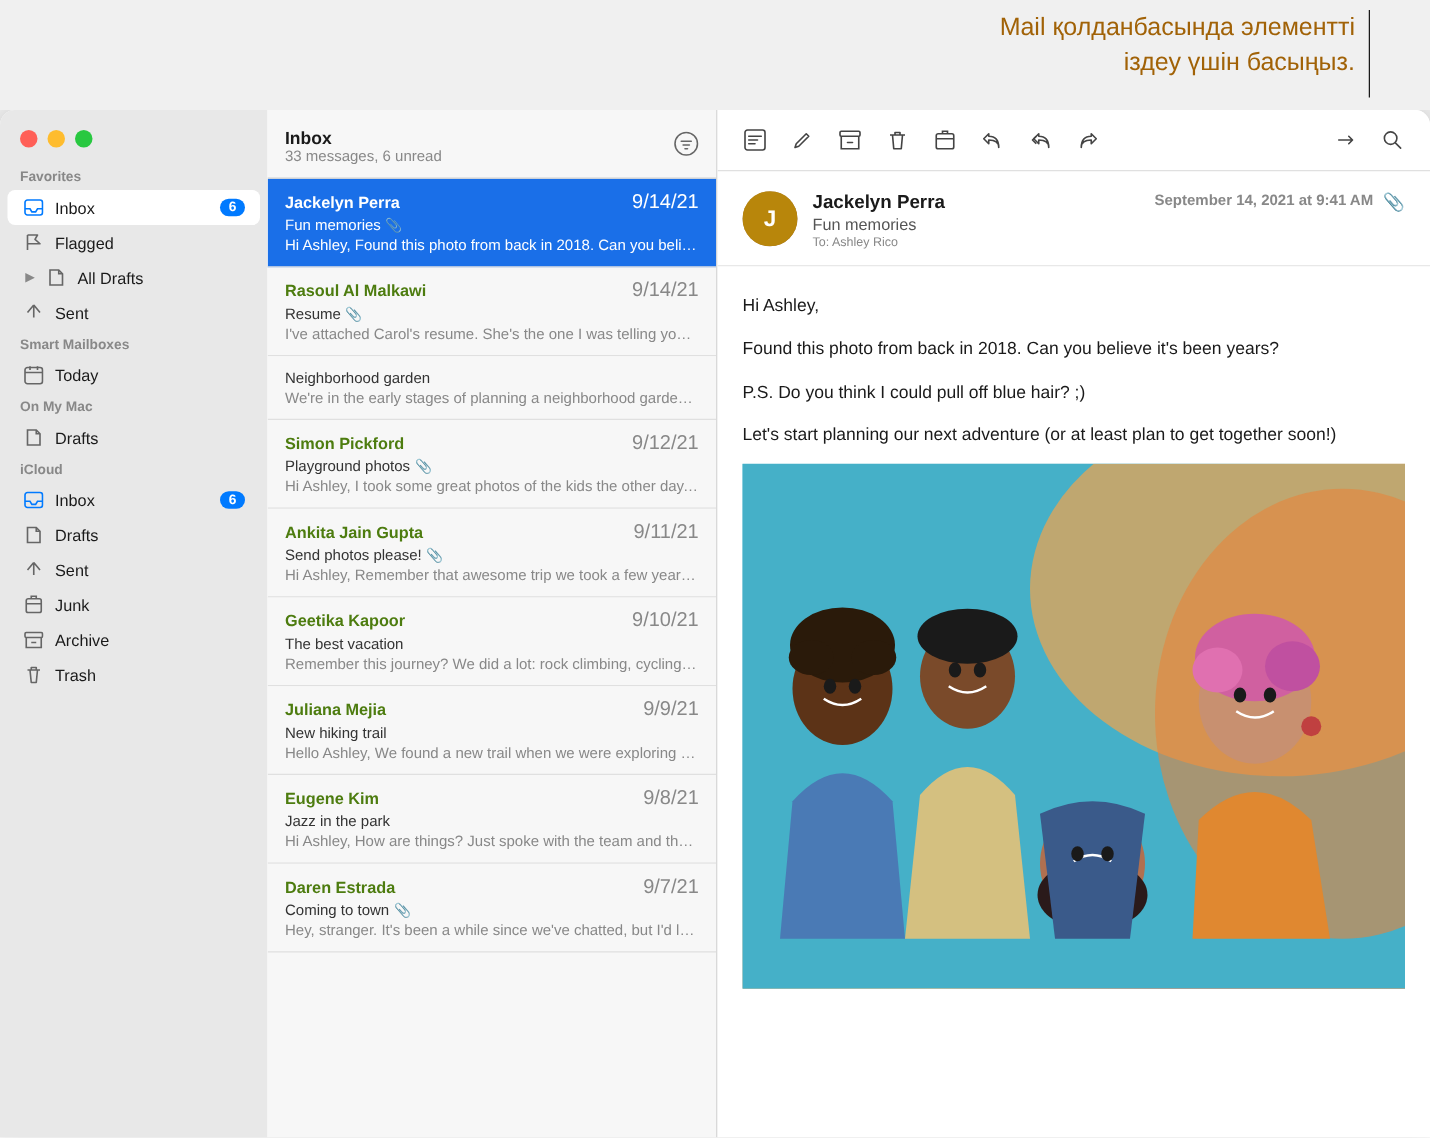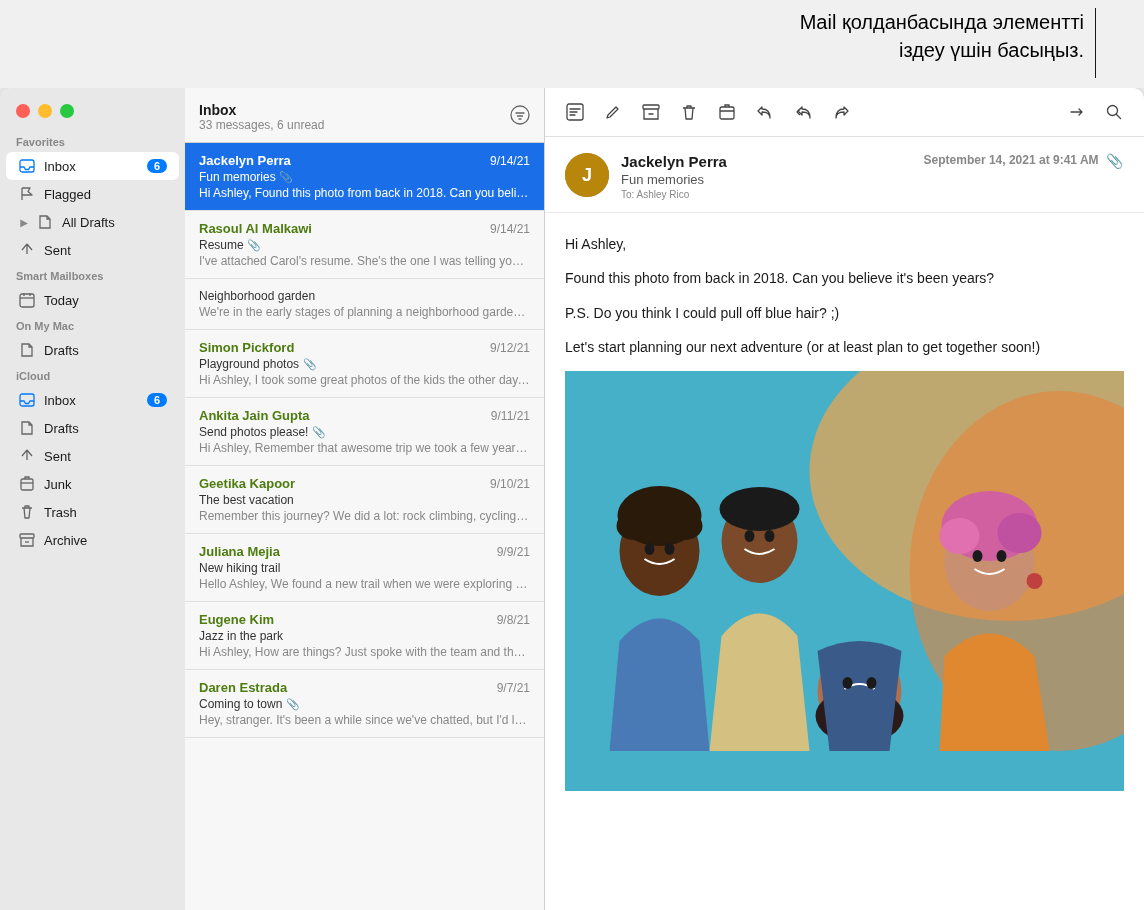--- a/index.html
+++ b/index.html
@@ -18,21 +18,21 @@
       height: 88px;
       background: #f0f0f0;
       display: flex;
       align-items: flex-start;
       justify-content: flex-end;
       padding: 8px 60px 0 0;
       position: relative;
     }
     .annotation-text {
       font-size: 20px;
-      color: #000000;
+      color: #a16207;
       text-align: right;
       line-height: 1.4;
     }
     .annotation-line {
       position: absolute;
       right: 48px;
       top: 8px;
       width: 1px;
       height: 70px;
       background: #1a1a1a;
@@ -44,21 +44,21 @@
       display: flex;
       flex-direction: row;
       background: #fff;
       border-radius: 12px 12px 0 0;
       overflow: hidden;
       box-shadow: 0 2px 20px rgba(0,0,0,0.2);
     }
 
     
     .sidebar {
-      width: 185px;
+      width: 214px;
       background: #e8e8e8;
       display: flex;
       flex-direction: column;
       padding: 0;
       overflow-y: auto;
       flex-shrink: 0;
     }
 
     .window-controls {
       display: flex;
@@ -194,21 +194,21 @@
       justify-content: space-between;
       align-items: baseline;
       margin-bottom: 2px;
     }
     .message-sender {
       font-size: 13px;
       font-weight: 600;
       color: #4d7c0f;
     }
     .message-date {
-      font-size: 12px;
+      font-size: 16px;
       color: #888;
       flex-shrink: 0;
     }
     .message-subject {
       font-size: 12px;
       font-weight: 500;
       color: #333;
       margin-bottom: 2px;
       display: flex;
       align-items: center;
@@ -462,35 +462,35 @@
           <path d="M2 7h12" stroke="#666" stroke-width="1.3"></path>
           <path d="M6 3V1h4v2" stroke="#666" stroke-width="1.3" fill="none"></path>
         </svg>
       </span>
       <span class="item-label">Junk</span>
     </div>
 
     <div class="sidebar-item">
       <span class="item-icon">
         <svg width="16" height="16" viewBox="0 0 16 16" fill="none">
-          <path d="M3 4h10M6 4V2h4v2M5 4l1 10h4l1-10" stroke="#666" stroke-width="1.3" fill="none" stroke-linejoin="round"></path>
-        </svg>
-      </span>
-      <span class="item-label">Trash</span>
-    </div>
-
-    <div class="sidebar-item">
-      <span class="item-icon">
-        <svg width="16" height="16" viewBox="0 0 16 16" fill="none">
           <rect x="1" y="2" width="14" height="4" rx="1" stroke="#666" stroke-width="1.3" fill="none"></rect>
           <path d="M2 6v8h12V6" stroke="#666" stroke-width="1.3" fill="none"></path>
           <path d="M6 10h4" stroke="#666" stroke-width="1.3"></path>
         </svg>
       </span>
       <span class="item-label">Archive</span>
+    </div>
+
+    <div class="sidebar-item">
+      <span class="item-icon">
+        <svg width="16" height="16" viewBox="0 0 16 16" fill="none">
+          <path d="M3 4h10M6 4V2h4v2M5 4l1 10h4l1-10" stroke="#666" stroke-width="1.3" fill="none" stroke-linejoin="round"></path>
+        </svg>
+      </span>
+      <span class="item-label">Trash</span>
     </div>
   </div>
 
   <div class="message-list">
     <div class="list-header">
       <div class="list-header-info">
         <div class="mailbox-name">Inbox</div>
         <div class="mailbox-count">33 messages, 6 unread</div>
       </div>
       <div class="filter-icon">

